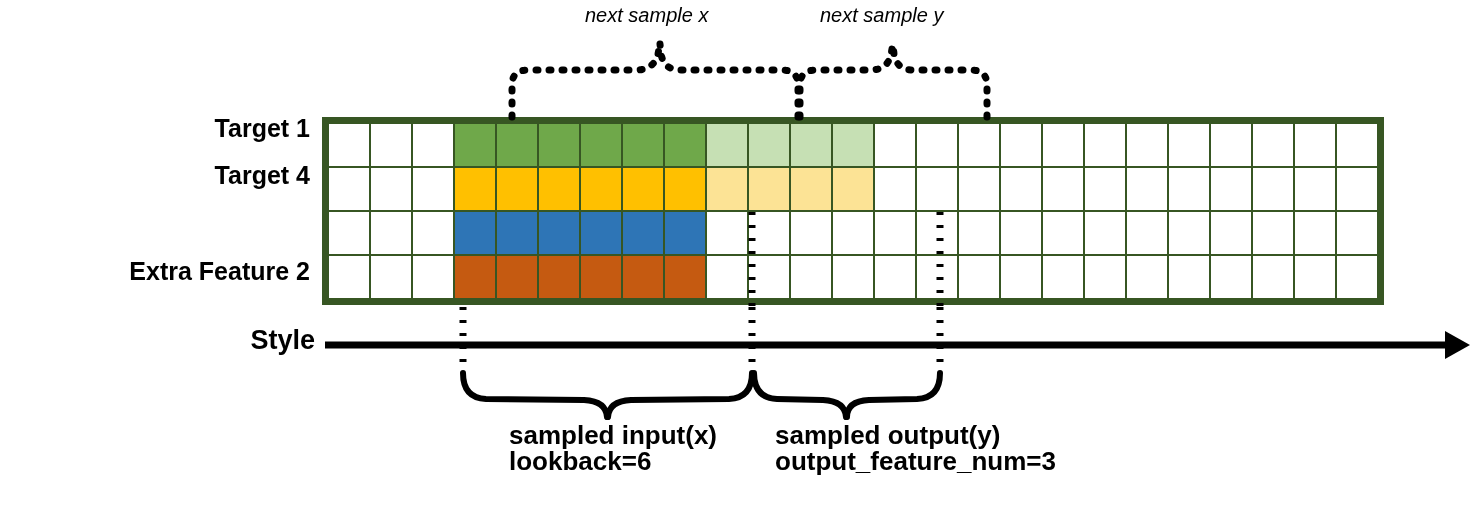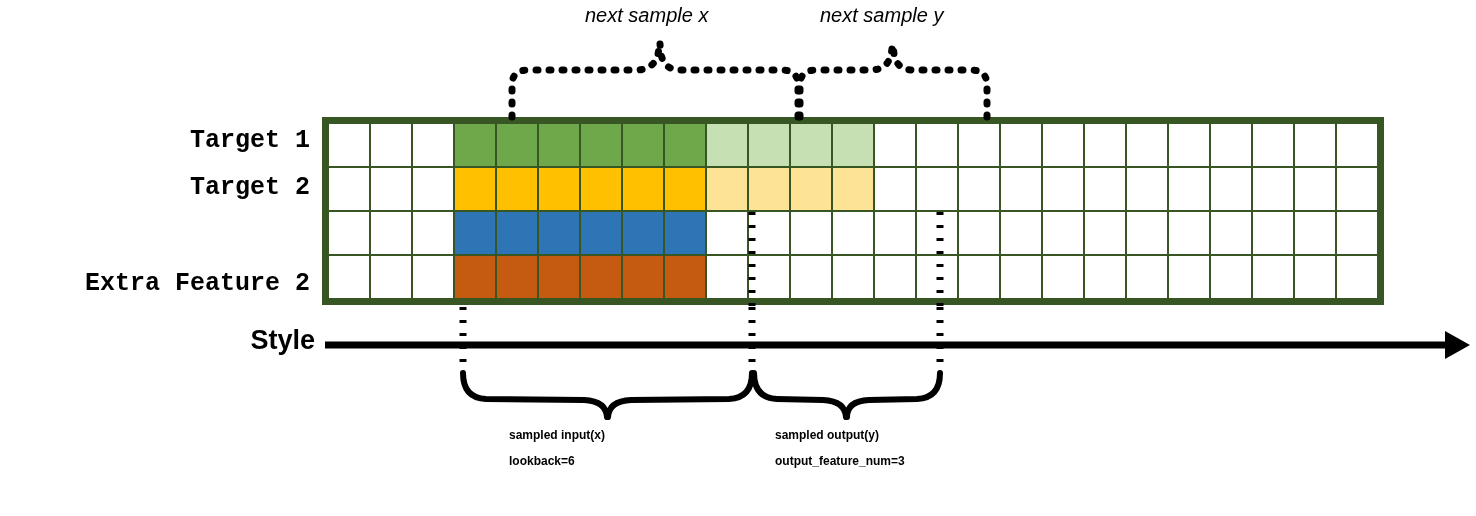--- a/index.html
+++ b/index.html
@@ -60,24 +60,23 @@
     font-size: 25px;
     font-weight: 700;
     line-height: 47px;
     white-space: nowrap;
     padding-right: 12px;
     box-sizing: border-box;
   }
   #row-labels {
     position: absolute;
     left: 0px;
-    top: 117px;
+    top: 105px;
     width: 322px;
     height: 190px;
-    font-family: Liberation Mono, monospace;
   }
 
   
   #grid {
     position: absolute;
     left: 322px;
     top: 117px;
     border: 5px solid #375623;
     border-collapse: collapse;
     background: #375623;
@@ -101,41 +100,41 @@
     top: 325px;
     width: 165px;
     text-align: right;
     font-size: 27px;
     font-weight: 700;
   }
 
   
   .caption {
     position: absolute;
-    font-size: 12px;
+    font-size: 26px;
     font-weight: 600;
     line-height: 26px;
     white-space: nowrap;
   }
   #caption-input  { left: 509px; top: 422px; }
   #caption-output { left: 775px; top: 422px; }
   .caption div { white-space: nowrap; }
 </style>
 </head>
 <body>
 
 <div id="canvas">
 
 
   <div class="top-label" id="label-next-x">next sample x</div>
   <div class="top-label" id="label-next-y">next sample y</div>
 
   <div id="row-labels">
     <div class="row-label" style="top:0px;">Target 1</div>
-    <div class="row-label" style="top:47px;">Target 2</div>
+    <div class="row-label" style="top:47px;">Target 4</div>
     <div class="row-label" style="top:143px;">Extra Feature 2</div>
   </div>
 
   <div id="grid">
     <table>
       <tbody id="grid-body">
           <tr>
             <td style="background: rgb(255, 255, 255);"></td>
             <td style="background: rgb(255, 255, 255);"></td>
             <td style="background: rgb(255, 255, 255);"></td>

